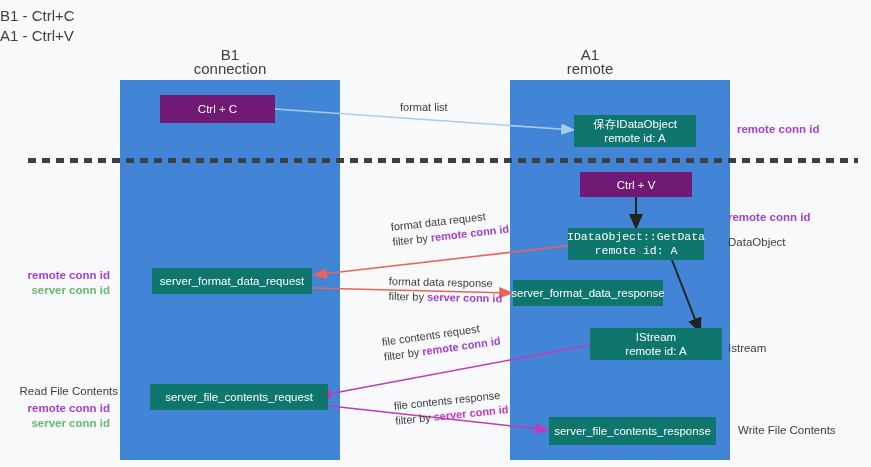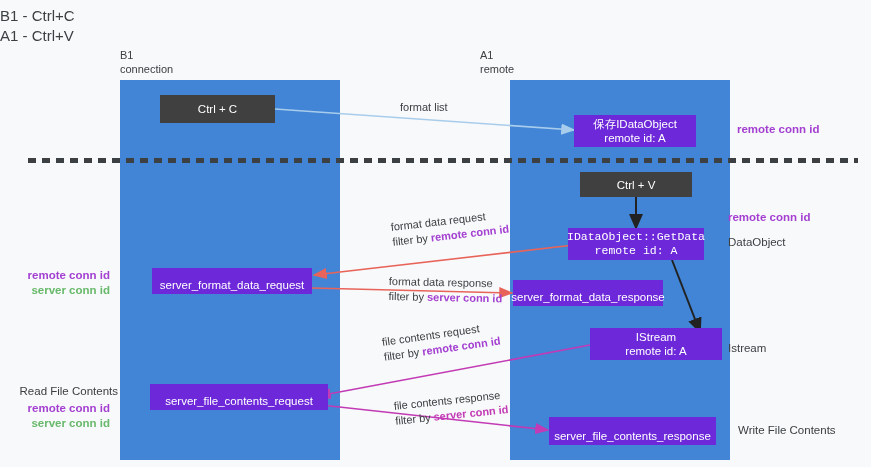--- a/index.html
+++ b/index.html
@@ -12,22 +12,22 @@
   #stage { position: relative; width: 871px; height: 467px; }
 
   
   .title {
     position: absolute; left: 0; top: 6px; width: 830px;
     text-align: left; font-size: 15px; color: #3c4043; line-height: 20px;
   }
 
   
   .lane-head {
-    position: absolute; 
-    font-size: 11px; color: #3c4043; line-height: 14px;
+    position: absolute; text-align: center;
+    font-size: 15px; color: #3c4043; line-height: 14px;
   }
   .lane-head .l2 { display: block; }
 
   
   .lane {
     position: absolute; background: #4285d6;
   }
 
   
   .divider {
@@ -36,22 +36,22 @@
   }
 
   
   .node {
     position: absolute;
     display: flex; flex-direction: column;
     align-items: center; justify-content: center;
     color: #ffffff; font-size: 11.5px; line-height: 14px;
     text-align: center; padding: 2px 4px;
   }
-  .node.green  { background: #404040; }
-  .node.orange { background: #6d28d9; justify-content: flex-end; }
+  .node.green  { background: #701a75; }
+  .node.orange { background: #0f766e; }
   .node .sub { display: block; }
 
   
   .annot {
     position: absolute; font-size: 11.5px; line-height: 15px;
     color: #3c4043; white-space: nowrap;
   }
   .annot.right { text-align: left; }
   .annot.lefty { text-align: right; }
   .c-purple { color: #a33fd1; font-weight: bold; }

